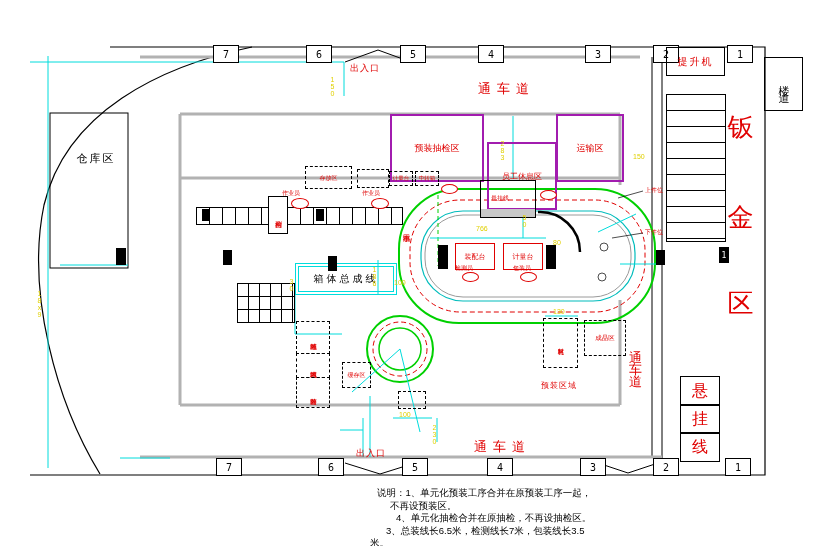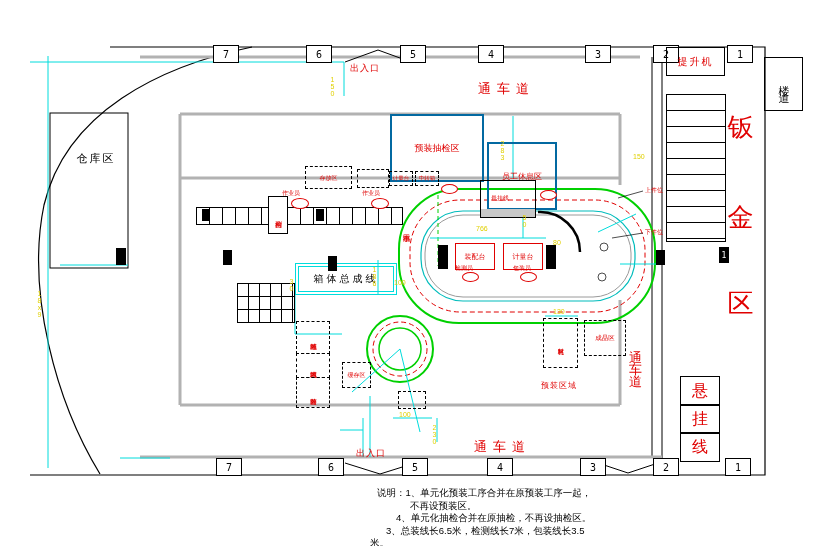--- a/index.html
+++ b/index.html
@@ -13,21 +13,21 @@
       font-family:"DejaVu Sans Mono",monospace;}
   .db{position:absolute;border:1px dashed #000;display:flex;align-items:center;
       justify-content:center;text-align:center;}
   .sb{position:absolute;border:1.5px solid #e00000;display:flex;align-items:center;
       justify-content:center;}
   .mk{position:absolute;background:#000;color:#fff;display:flex;align-items:center;
       justify-content:center;font-size:8px;font-family:"DejaVu Sans Mono",monospace;}
   .oval{position:absolute;border:1px solid #e00000;border-radius:50%;background:#fff;}
   .dim{position:absolute;color:#e0d000;font-size:7px;line-height:7px;white-space:nowrap;}
   .tl{position:absolute;font-size:6px;line-height:6px;white-space:nowrap;}
-  .wall{position:absolute;border:2px solid #0369a1;text-align:center;}
+  .wall{position:absolute;border:2px solid #a21caf;text-align:center;}
   .note-line{font-size:9.5px;line-height:12.5px;white-space:nowrap;}
 </style>
 </head>
 <body>
 
 <div id="canvas">
 
   <svg class="abs" style="left:0;top:0;" width="813" height="546" viewBox="0 0 813 546">
 
     <path d="M110,47 H765 V475 H30" fill="none" stroke="#000" stroke-width="1.2"></path>
@@ -138,20 +138,23 @@
   <div class="abs" style="left:680px;top:432px;width:38px;height:28px;border:1px solid #000;display:flex;align-items:center;justify-content:center;">
     <span class="r" style="font-size:16px;">线</span>
   </div>
 
   <div class="wall" style="left:390px;top:114px;width:90px;height:64px;display:flex;align-items:center;justify-content:center;">
     <span class="r" style="font-size:9px;">预装抽检区</span>
   </div>
   <div class="wall" style="left:487px;top:114px;width:66px;height:64px;display:flex;align-items:center;justify-content:center;margin-top:28px;">
     <span class="r" style="font-size:8px;">员工休息区</span>
   </div>
+  <div class="wall" style="left:556px;top:114px;width:64px;height:64px;display:flex;align-items:center;justify-content:center;">
+    <span class="r" style="font-size:9px;">运输区</span>
+  </div>
 
   <div class="abs" style="left:480px;top:180px;width:54px;height:36px;border:1px solid #000;">
     <div class="abs" style="left:0;top:28px;width:54px;height:8px;background:#c8c8c8;"></div>
     <span class="tl r" style="left:10px;top:14px;">悬挂线</span>
   </div>
 
   <div class="db" style="left:305px;top:166px;width:45px;height:21px;">
     <span class="tl r" style="position:static;">存放区</span>
   </div>
   <div class="db" style="left:357px;top:169px;width:30px;height:17px;"></div>
@@ -239,19 +242,19 @@
   <span class="dim v" style="left:371px;top:266px;">186</span>
   <span class="dim" style="left:394px;top:279px;">100</span>
   <span class="dim v" style="left:288px;top:278px;">30</span>
   <span class="dim" style="left:399px;top:411px;">100</span>
   <span class="dim v" style="left:431px;top:424px;">230</span>
   <span class="dim v" style="left:36px;top:290px;">18x9</span>
   <span class="dim v" style="left:499px;top:140px;">283</span>
 
   <div class="abs" style="left:370px;top:487px;">
     <div class="note-line" style="margin-left:7px;">说明：1、单元化预装工序合并在原预装工序一起，</div>
-    <div class="note-line" style="margin-left:40px;">不再设预装区。</div>
+    <div class="note-line" style="margin-left:20px;">不再设预装区。</div>
     <div class="note-line" style="margin-left:26px;">4、单元化抽检合并在原抽检，不再设抽检区。</div>
     <div class="note-line" style="margin-left:16px;">3、总装线长6.5米，检测线长7米，包装线长3.5</div>
     <div class="note-line" style="margin-left:0px;">米。</div>
   </div>
 
 </div>
 
 </body></html>

